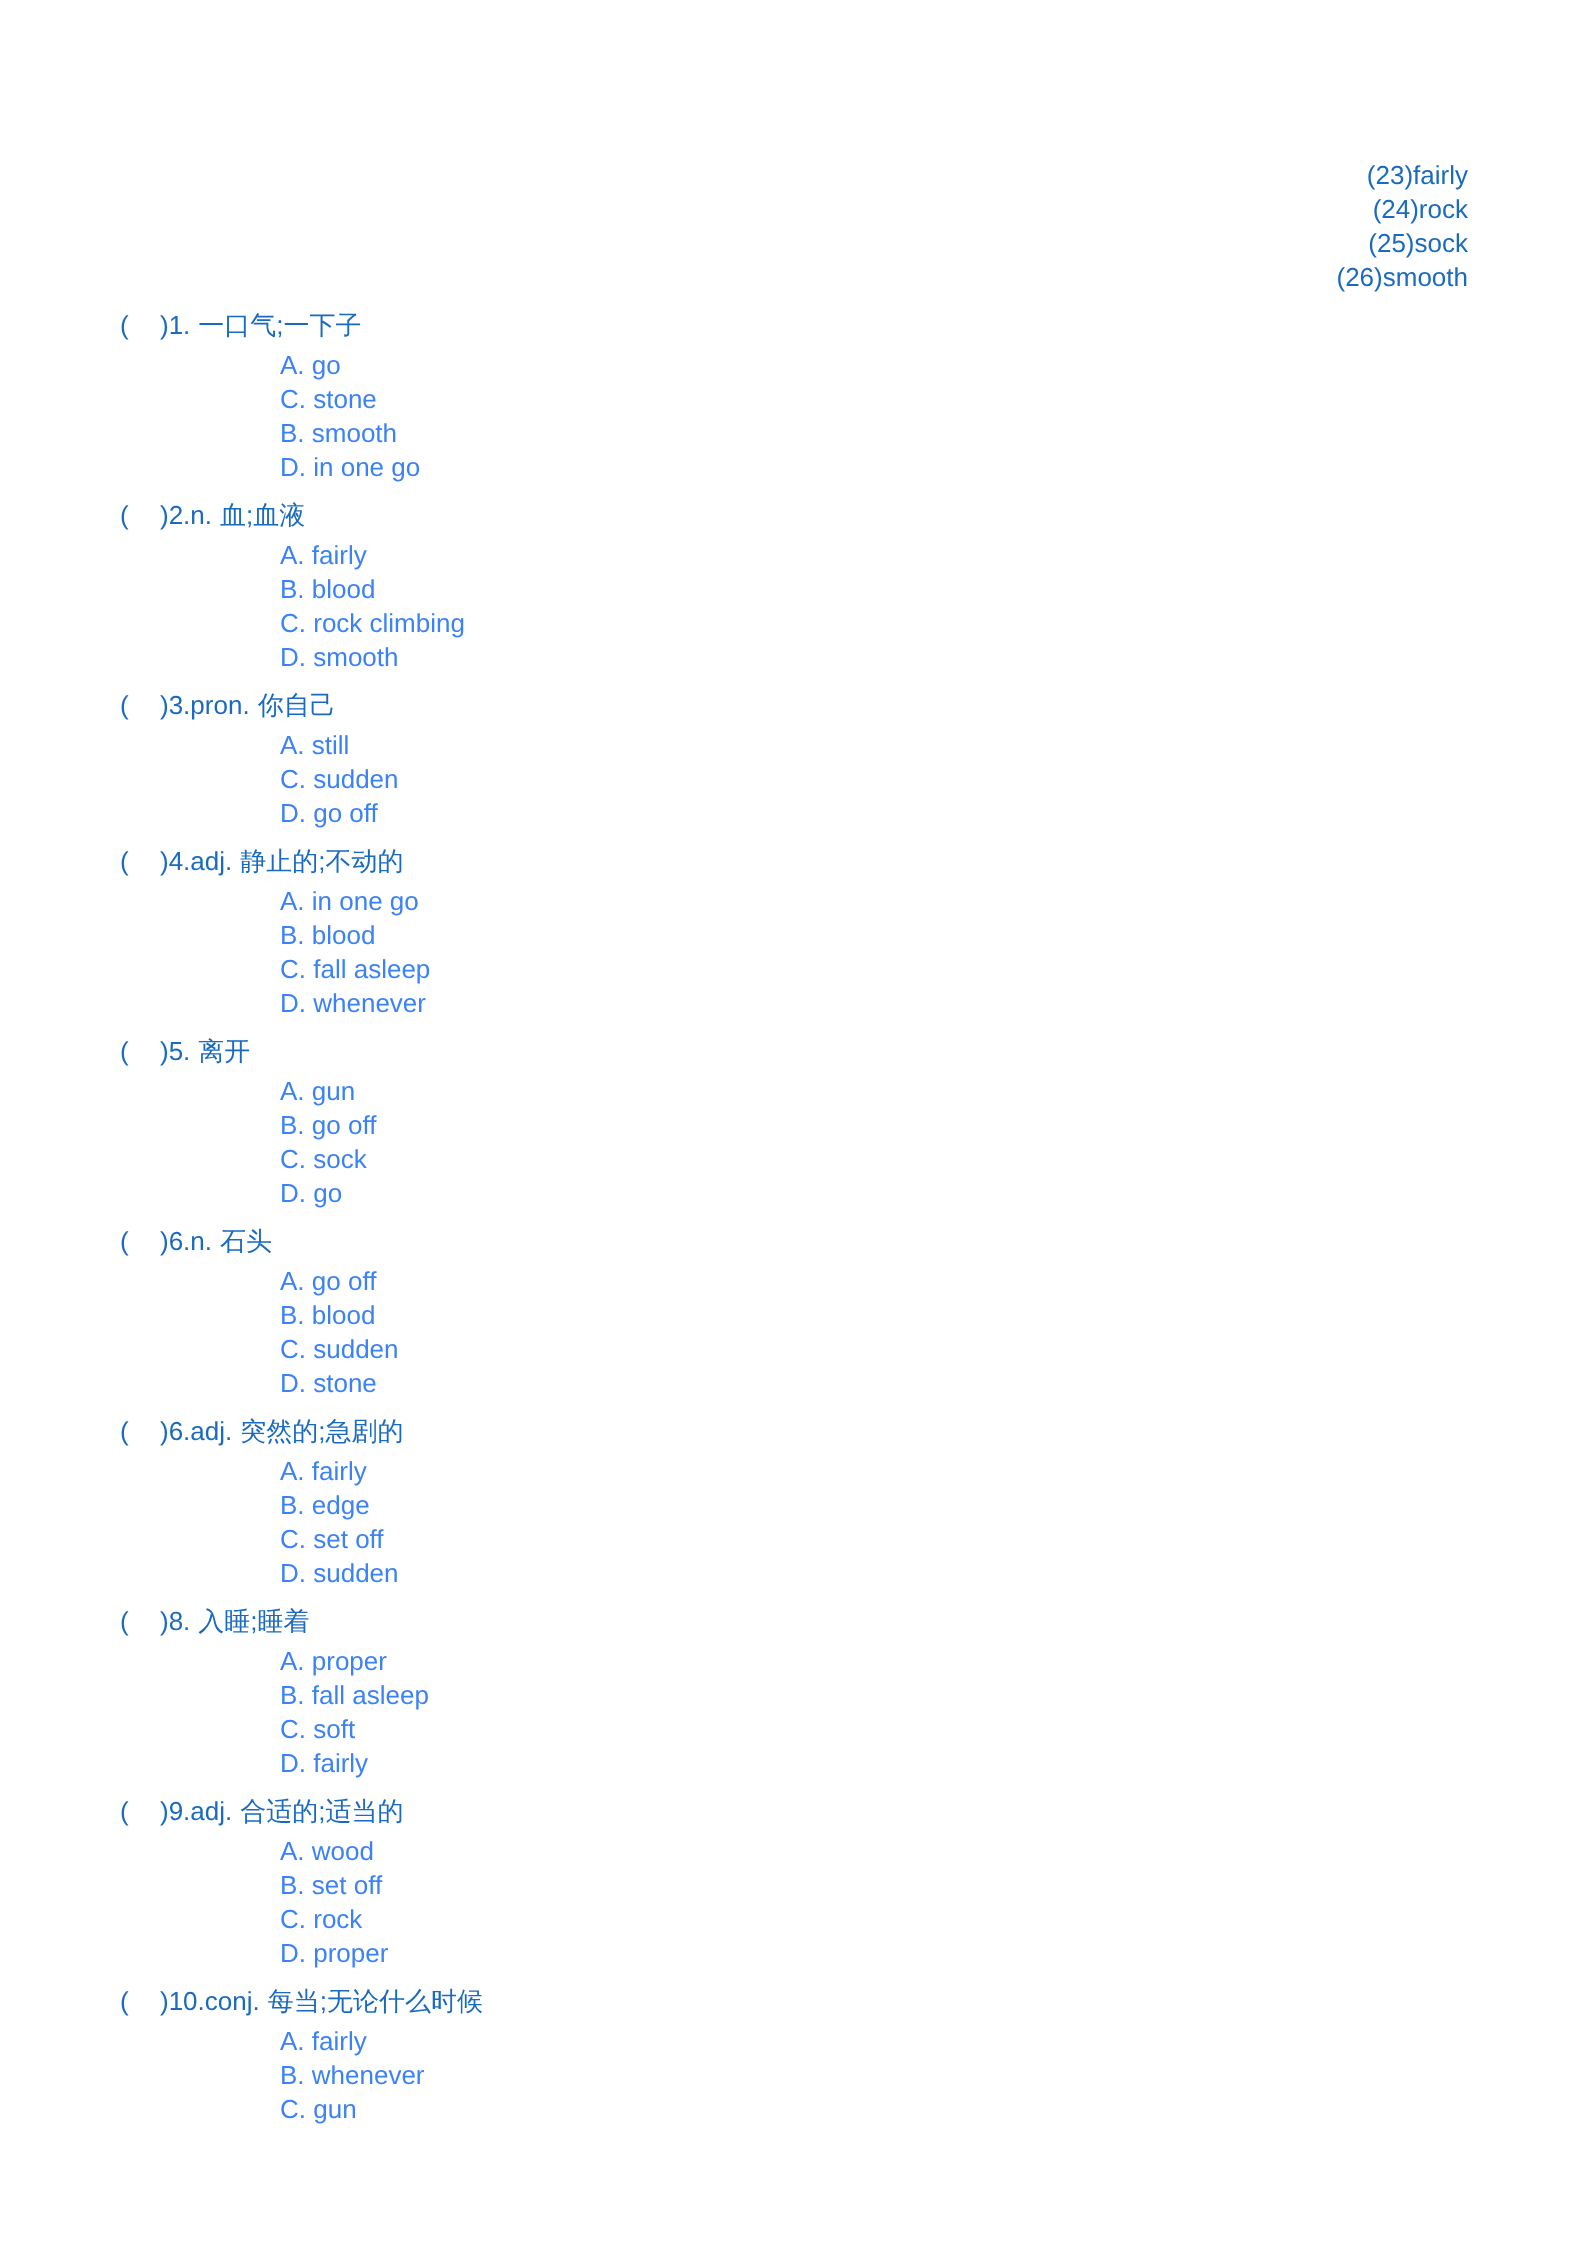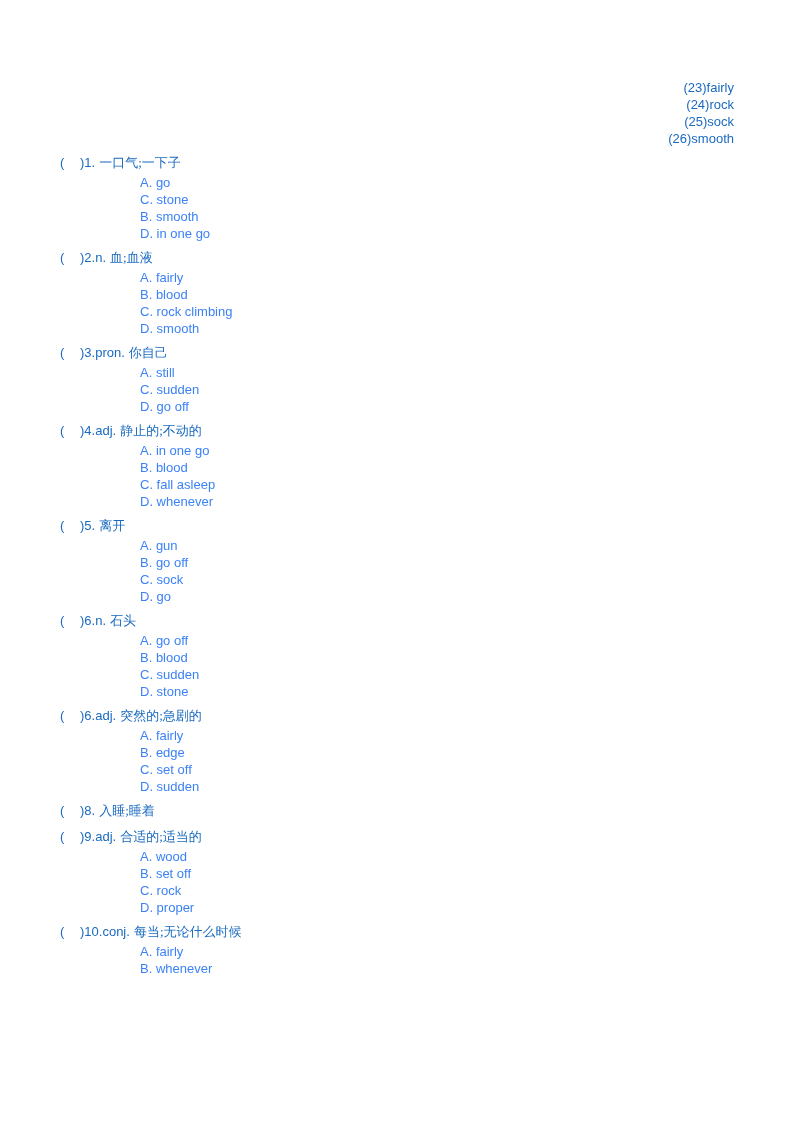--- a/index.html
+++ b/index.html
@@ -34,21 +34,20 @@
       width: 20px;
       color: #1a6abf;
     }
     .paren-close-num {
       display: inline-block;
       color: #1a6abf;
     }
     .question-text {
       color: #1a6abf;
       margin-left: 4px;
-      font-family: Liberation Serif, serif;
     }
     .options {
       margin-left: 80px;
       margin-top: 2px;
     }
     .option {
       color: #3b82f6;
       margin-bottom: 2px;
     }
   </style>
@@ -154,20 +153,26 @@
         <div class="option">C. set off</div>
         <div class="option">D. sudden</div>
       </div>
     </div>
     <div class="question-block">
       <div class="question-line">
         <span class="paren-open">(</span>
         <span class="paren-close-num">)8.</span>
         <span class="question-text">  入睡;睡着</span>
       </div>
+      <div class="options">
+        <div class="option">A. proper</div>
+        <div class="option">B. fall asleep</div>
+        <div class="option">C. soft</div>
+        <div class="option">D. fairly</div>
+      </div>
     </div>
     <div class="question-block">
       <div class="question-line">
         <span class="paren-open">(</span>
         <span class="paren-close-num">)9.adj.</span>
         <span class="question-text">  合适的;适当的</span>
       </div>
       <div class="options">
         <div class="option">A. wood</div>
         <div class="option">B. set off</div>
@@ -177,15 +182,16 @@
     </div>
     <div class="question-block">
       <div class="question-line">
         <span class="paren-open">(</span>
         <span class="paren-close-num">)10.conj.</span>
         <span class="question-text">  每当;无论什么时候</span>
       </div>
       <div class="options">
         <div class="option">A. fairly</div>
         <div class="option">B. whenever</div>
+        <div class="option">C. gun</div>
       </div>
     </div>
   </div>
 
 </body></html>

